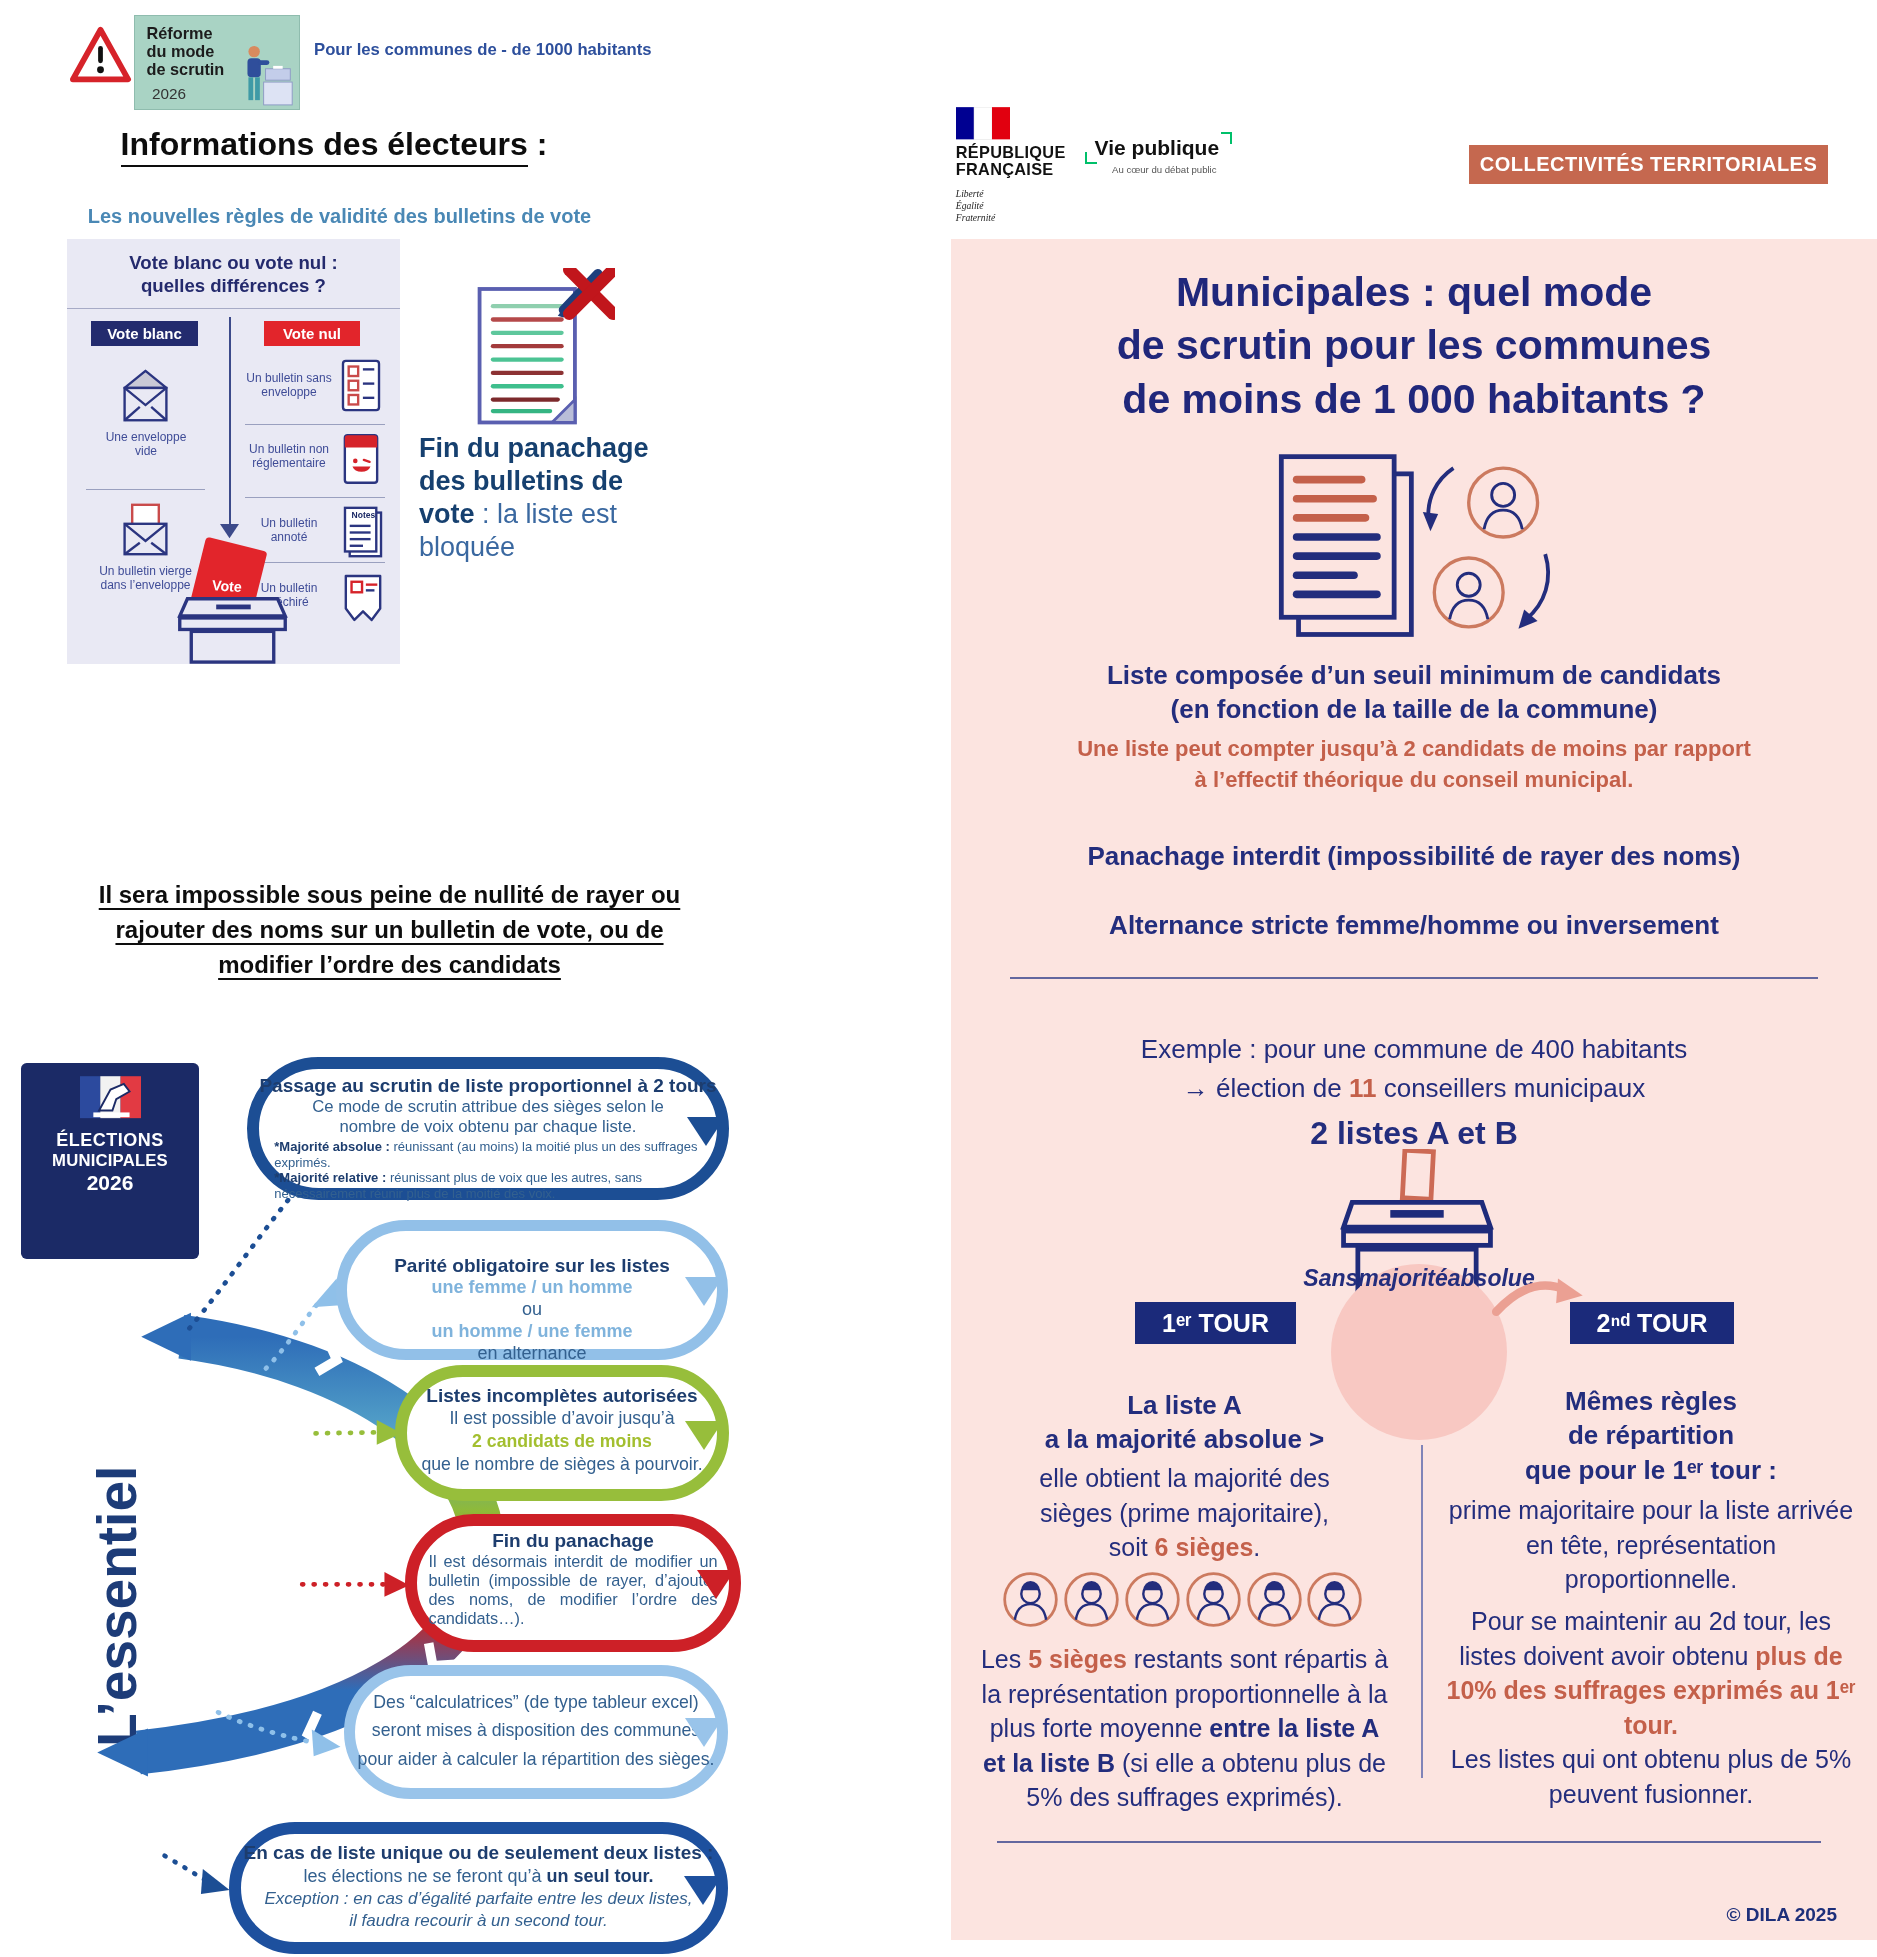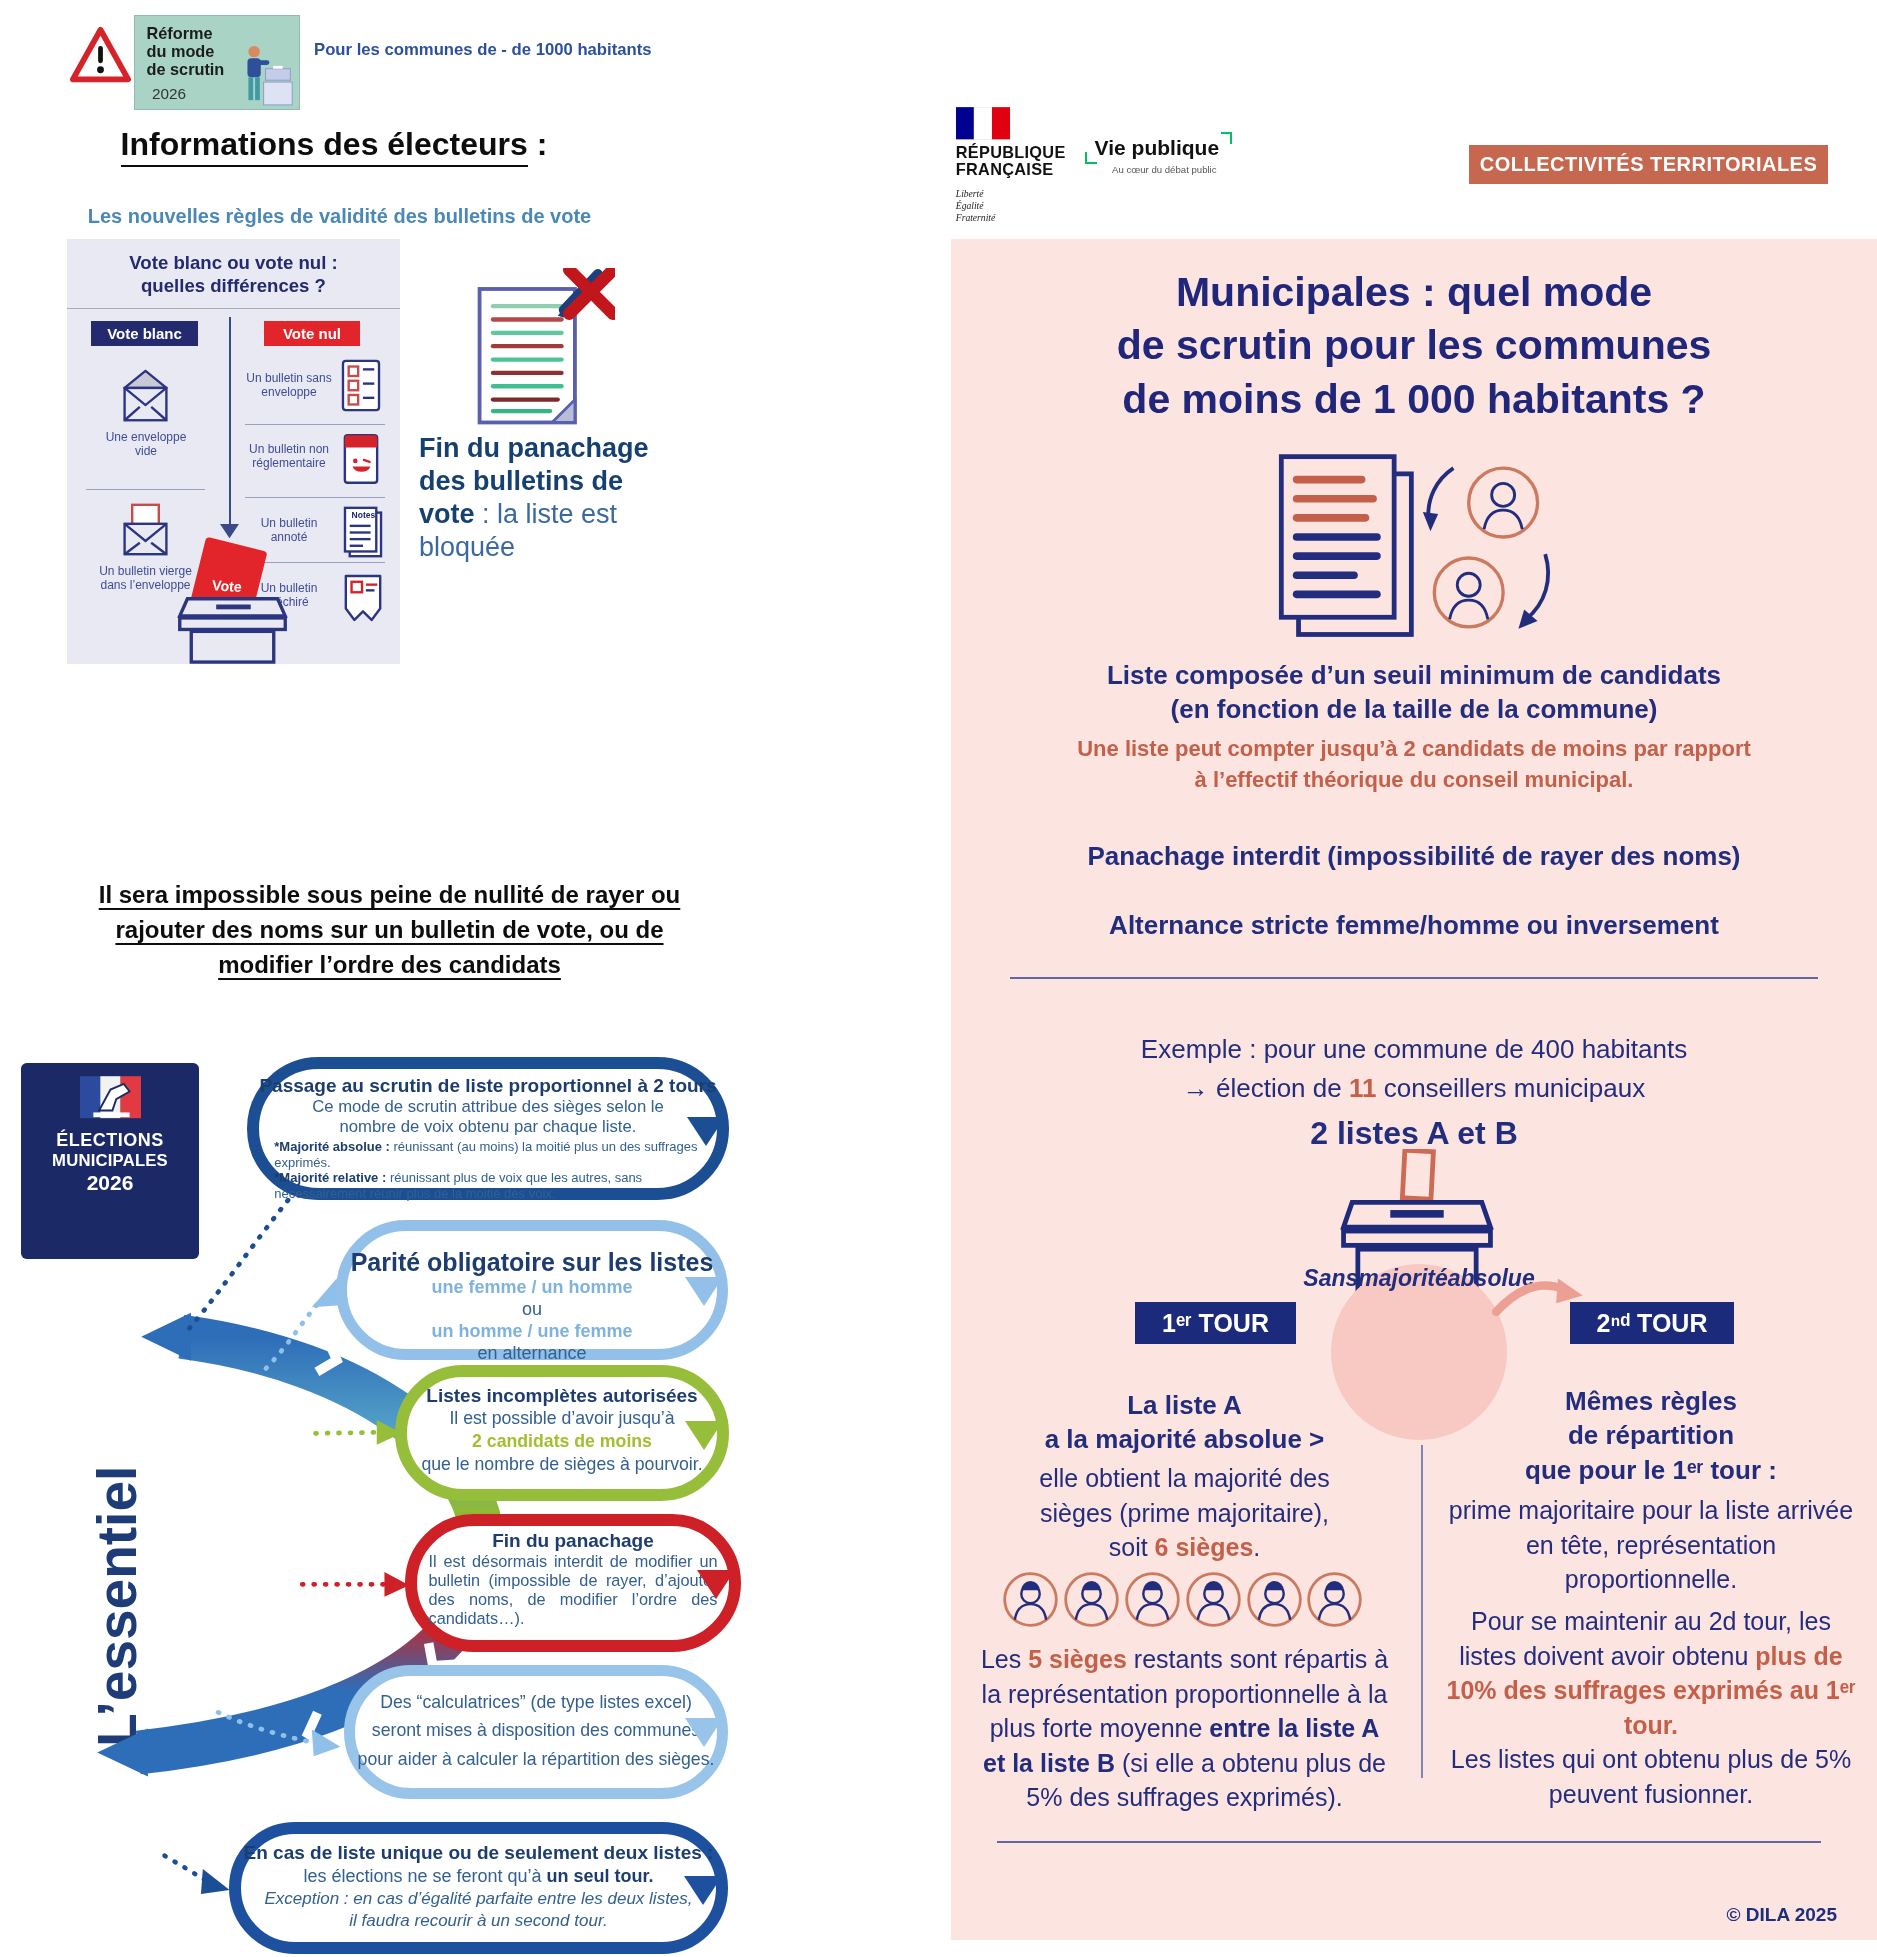--- a/index.html
+++ b/index.html
@@ -291,21 +291,21 @@
         <div>nombre de voix obtenu par chaque liste.</div>
       </div>
       <div class="sb-body" style="font-size:13px;line-height:1.22;padding:1.9px 9.6px 0 15.3px;">
         <span class="b" style="color:#1d3d6e;">*Majorité absolue :</span><span> réunissant (au moins) la moitié plus un des suffrages exprimés.</span><br>
         <span class="b" style="color:#1d3d6e;">*Majorité relative :</span><span> réunissant plus de voix que les autres, sans nécessairement réunir plus de la moitié des voix.</span>
       </div>
       <div class="abs tri-down" style="right:-7.6px;top:48px;border-top:29px solid #1c4e94;"></div>
     </div>
 
     <div class="abs stadium" style="left:336px;top:1220px;width:392px;height:140px;border:11.5px solid #92c0e8;">
-      <div class="sb-title" style="font-size:25px;margin-top:17px;">Parité obligatoire sur les listes</div>
+      <div class="sb-title" style="font-size:19px;margin-top:24px;">Parité obligatoire sur les listes</div>
       <div class="c" style="font-size:18px;line-height:1.22;">
         <div class="b" style="color:#7fb3dc;">une femme / un homme</div>
         <div class="sb-body">ou</div>
         <div class="b" style="color:#7fb3dc;">un homme / une femme</div>
         <div class="sb-body">en alternance</div>
       </div>
       <div class="abs tri-down" style="right:-5.7px;top:46px;border-top:29px solid #92c0e8;"></div>
     </div>
 
     <div class="abs stadium" style="left:395px;top:1365px;width:334px;height:136px;border:12.4px solid #97be3b;">
@@ -319,21 +319,21 @@
     </div>
 
     <div class="abs stadium" style="left:405px;top:1514px;width:336px;height:138px;border:12.4px solid #cd2027;">
       <div class="sb-title" style="font-size:19px;margin-top:3.8px;">Fin du panachage</div>
       <div class="sb-body" style="font-size:16.3px;line-height:1.18;text-align:justify;padding:0 11.5px;">Il est désormais interdit de modifier un bulletin (impossible de rayer, d’ajouter des noms, de modifier l’ordre des candidats…).</div>
       <div class="abs tri-down" style="right:-5.7px;top:44px;border-top:29px solid #cd2027;"></div>
     </div>
 
     <div class="abs stadium" style="left:344px;top:1665px;width:384px;height:134px;border:11.5px solid #99c4ea;">
       <div class="sb-body c" style="font-size:17.7px;line-height:1.62;margin-top:11.5px;">
-        <div>Des “calculatrices” (de type listes excel)</div>
+        <div>Des “calculatrices” (de type tableur excel)</div>
         <div>seront mises à disposition des communes</div>
         <div>pour aider à calculer la répartition des sièges.</div>
       </div>
       <div class="abs tri-down" style="right:-5.7px;top:42px;border-top:29px solid #99c4ea;"></div>
     </div>
 
     <div class="abs stadium" style="left:229px;top:1822px;width:499px;height:132px;border:12.4px solid #1d509e;">
       <div class="sb-title" style="font-size:19px;margin-top:7.6px;">En cas de liste unique ou de seulement deux listes :</div>
       <div class="sb-body c" style="font-size:18px;line-height:1.35;">
         <span>les élections ne se feront qu’à </span><span class="b" style="color:#1d3d6e;">un seul tour.</span>

